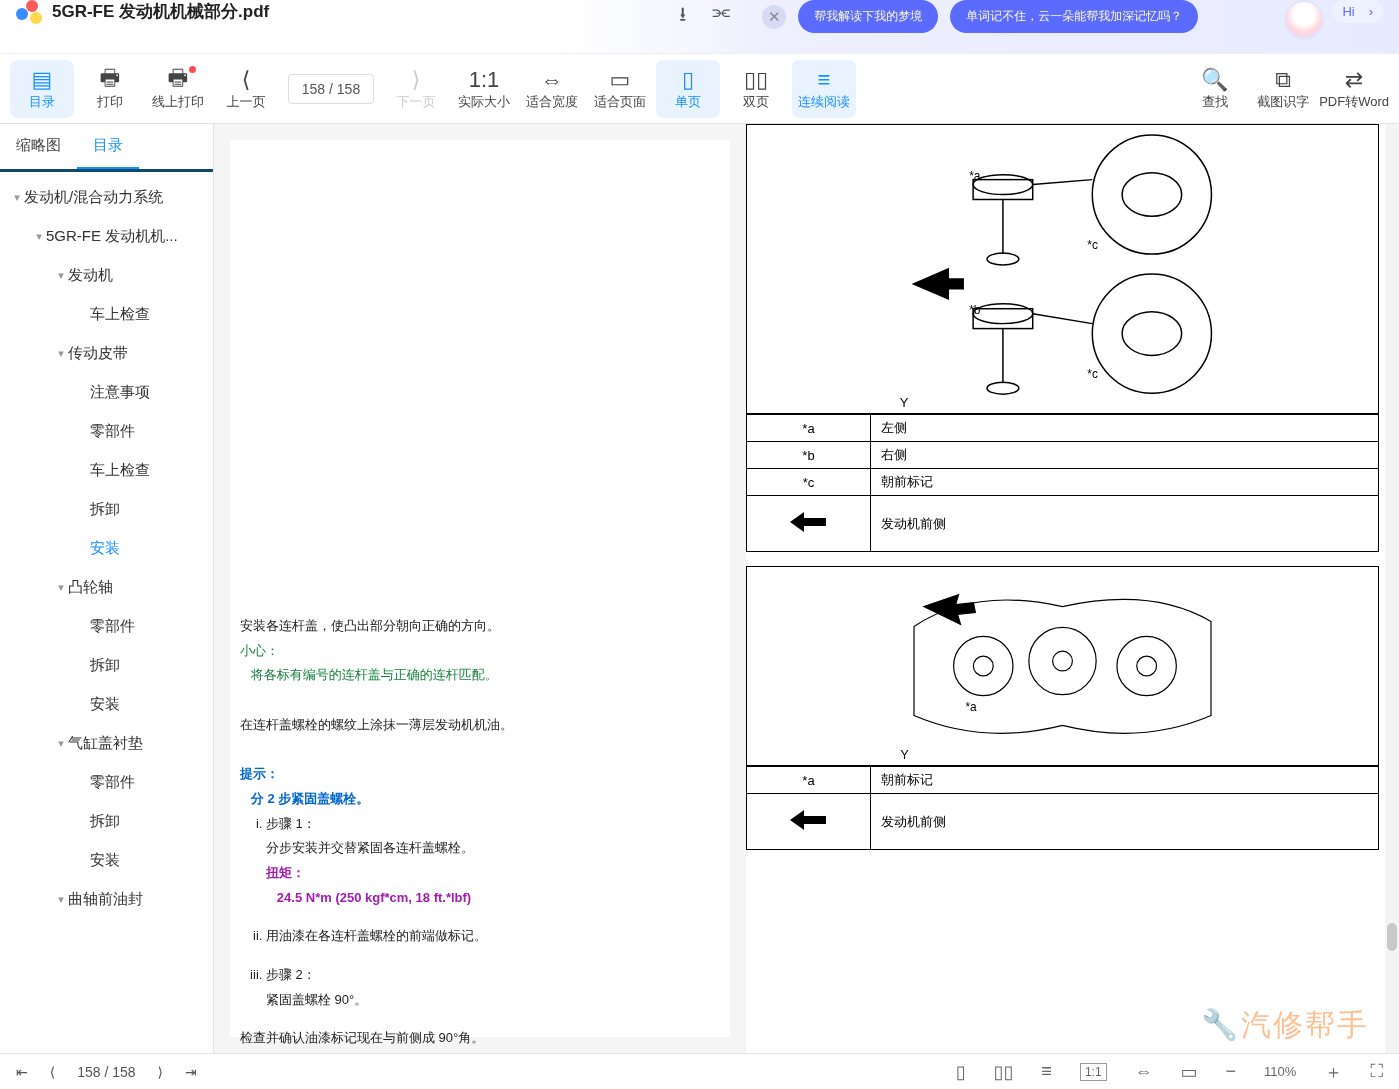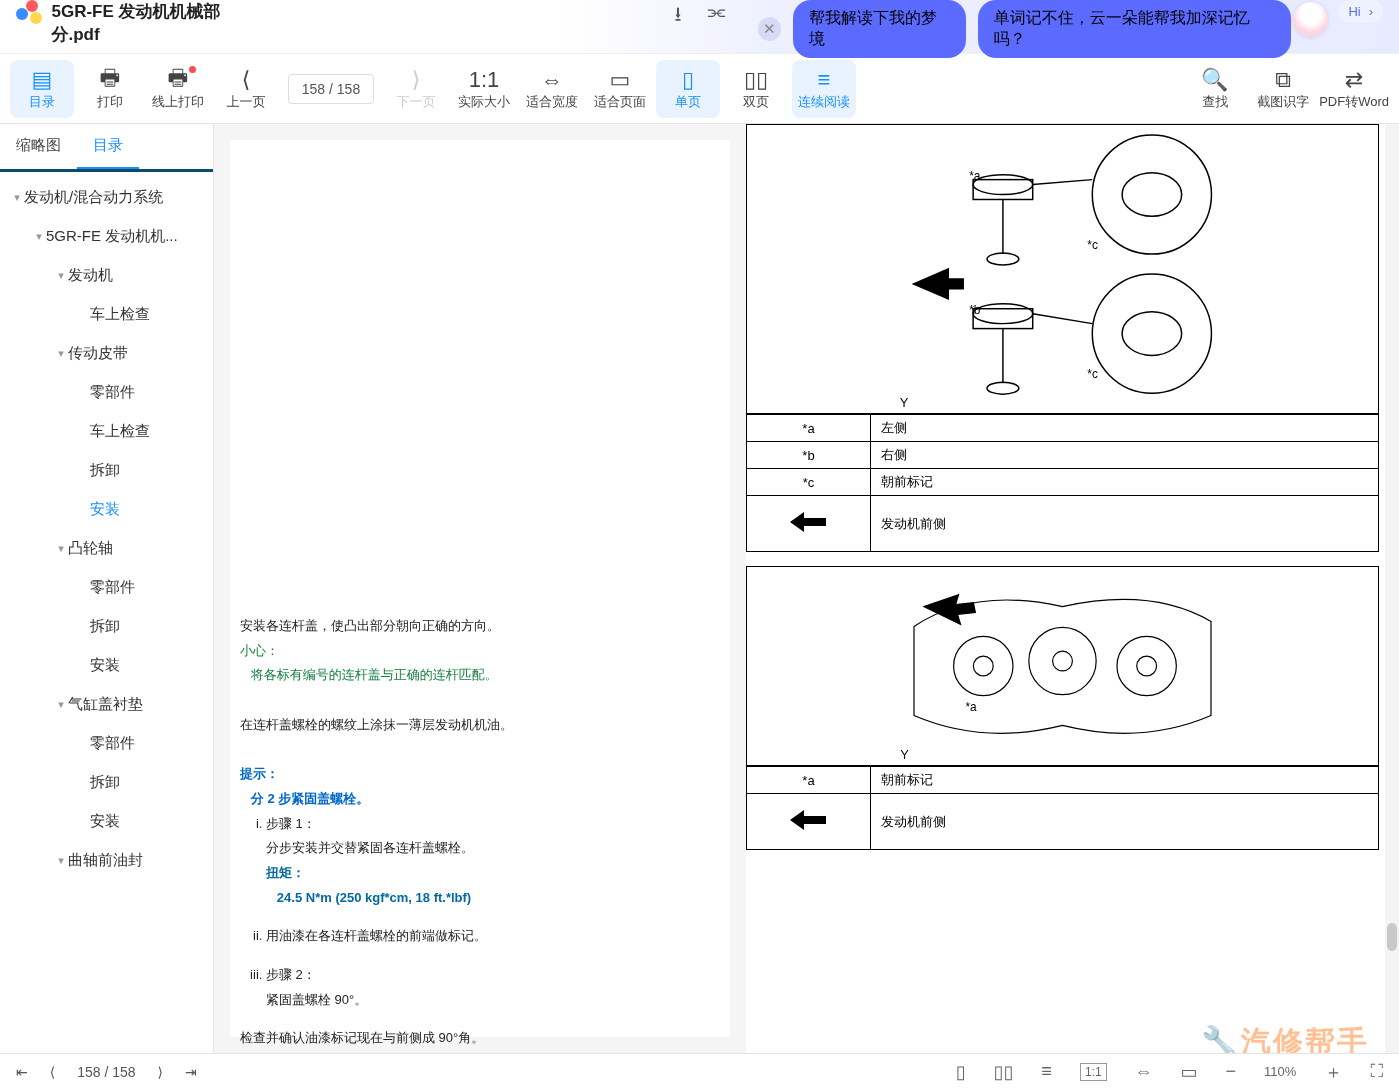--- a/index.html
+++ b/index.html
@@ -6,23 +6,23 @@
 body{background:#fff;width:1399px;height:1089px;overflow:hidden;position:relative}
 .titlebar{height:54px;display:flex;align-items:flex-start;padding:0 16px;border-bottom:1px solid #eee;background:linear-gradient(90deg,#fff 40%,#eef0ff 55%,#e8eaff 100%)}
 .logo{width:26px;height:26px;position:relative;margin-right:10px}
 .logo::before{content:"";position:absolute;width:12px;height:12px;border-radius:50%;background:#3b8cff;left:0;top:8px}
 .logo::after{content:"";position:absolute;width:12px;height:12px;border-radius:50%;background:#ff5b5b;left:10px;top:0}
 .logo span{position:absolute;width:12px;height:12px;border-radius:50%;background:#ffd84d;left:14px;top:12px}
 .title{font-size:17px;font-weight:600;color:#222}
 .title-icons{margin-left:410px;display:flex;gap:26px;color:#555;font-size:20px}
 .pill-area{margin-left:32px;display:flex;gap:12px;align-items:center}
 .close-x{width:24px;height:24px;border-radius:50%;background:#d6daf5;color:#888;display:flex;align-items:center;justify-content:center;font-size:15px;cursor:pointer}
-.pill{background:#5b6bff;color:#000000;padding:8px 16px;border-radius:18px;font-size:16px;cursor:pointer}
+.pill{background:#5b6bff;color:#fef9c3;padding:8px 16px;border-radius:18px;font-size:12px;cursor:pointer}
 .avatar{margin-left:auto;width:40px;height:40px;border-radius:50%;background:radial-gradient(circle at 50% 35%,#fff 35%,#ffd6e0 60%,#cfe0ff 100%);border:2px solid #e0e5ff}
-.hi-badge{margin-left:8px;background:#eef1ff;color:#5b6bff;padding:4px 10px;border-radius:14px;font-size:13px;display:flex;align-items:center;gap:8px}
+.hi-badge{margin-left:8px;background:#eef1ff;color:#5b6bff;padding:4px 10px;border-radius:14px;font-size:13px;display:flex;align-items:center;gap:14px}
 .toolbar{height:70px;display:flex;align-items:center;padding:0 10px;border-bottom:1px solid #e5e5e5;gap:4px}
 .tbtn{display:flex;flex-direction:column;align-items:center;justify-content:center;min-width:64px;height:58px;border-radius:8px;cursor:pointer;color:#444;font-size:13px;position:relative}
 .tbtn.active{background:#e8f3ff;color:#1890ff}
 .tbtn.disabled{color:#ccc}
 .tbtn .ico{font-size:22px;height:26px;display:flex;align-items:center}
 .tbtn .dot{position:absolute;top:6px;right:14px;width:7px;height:7px;border-radius:50%;background:#ff4d4f}
 .pagebox{width:86px;height:30px;border:1px solid #ddd;border-radius:4px;display:flex;align-items:center;justify-content:center;font-size:14px;color:#555;margin:0 6px}
 .body{display:flex;height:calc(100% - 124px - 36px)}
 .sidebar{width:214px;border-right:1px solid #e5e5e5;display:flex;flex-direction:column}
 .side-tabs{display:flex;border-bottom:3px solid #0c4a6e}
@@ -39,27 +39,27 @@
 .fig1{height:290px}
 .fig2{height:200px;margin-top:14px}
 .ktable{border-collapse:collapse;margin:0 20px 0 0;font-size:13px}
 .ktable td{border:1px solid #000;padding:4px 10px}
 .ktable td:first-child{width:56px;text-align:center}
 .ktable td:nth-child(2){width:250px}
 .arrow-cell{width:56px;height:56px}
 .arrow-cell svg{width:40px;height:26px}
 .caution{color:#15803d}
 .hint{color:#0066cc;font-weight:bold}
-.torque{color:#0369a1;font-weight:bold}
+.torque{color:#a21caf;font-weight:bold}
 ol.steps{list-style:lower-roman;padding-left:26px}
 ol.steps li{margin-bottom:14px}
 .footer{position:absolute;bottom:0;left:0;right:0;height:36px;border-top:1px solid #e5e5e5;display:flex;align-items:center;padding:0 16px;font-size:14px;color:#555;background:#fff}
 .footer .nav{display:flex;gap:22px;align-items:center}
 .footer .viewbtns{margin-left:auto;display:flex;gap:28px;align-items:center;color:#666;font-size:18px}
-.watermark{position:absolute;right:30px;bottom:26px;font-size:30px;font-weight:bold;color:rgba(255,140,60,.55);letter-spacing:2px;pointer-events:none}
+.watermark{position:absolute;right:30px;bottom:43px;font-size:30px;font-weight:normal;color:rgba(255,140,60,.55);letter-spacing:2px;pointer-events:none}
 .scroll-track{position:absolute;right:0;top:124px;bottom:36px;width:14px;background:#f4f4f4}
 .scroll-thumb{position:absolute;left:2px;width:10px;background:#c9c9c9;border-radius:5px;top:86%;height:28px}
 </style>
 </head>
 <body>
 
 <div class="titlebar">
   <div class="logo">
       <span></span>
     </div>
@@ -161,20 +161,24 @@
           <span class="caret">▾</span>
           <span>发动机</span>
         </div>
         <div class="tree-item" style="padding-left: 76px;">
           <span class="caret"></span>
           <span>车上检查</span>
         </div>
         <div class="tree-item" style="padding-left: 54px;">
           <span class="caret">▾</span>
           <span>传动皮带</span>
+        </div>
+        <div class="tree-item" style="padding-left: 76px;">
+          <span class="caret"></span>
+          <span>注意事项</span>
         </div>
         <div class="tree-item" style="padding-left: 76px;">
           <span class="caret"></span>
           <span>零部件</span>
         </div>
         <div class="tree-item" style="padding-left: 76px;">
           <span class="caret"></span>
           <span>车上检查</span>
         </div>
         <div class="tree-item" style="padding-left: 76px;">

